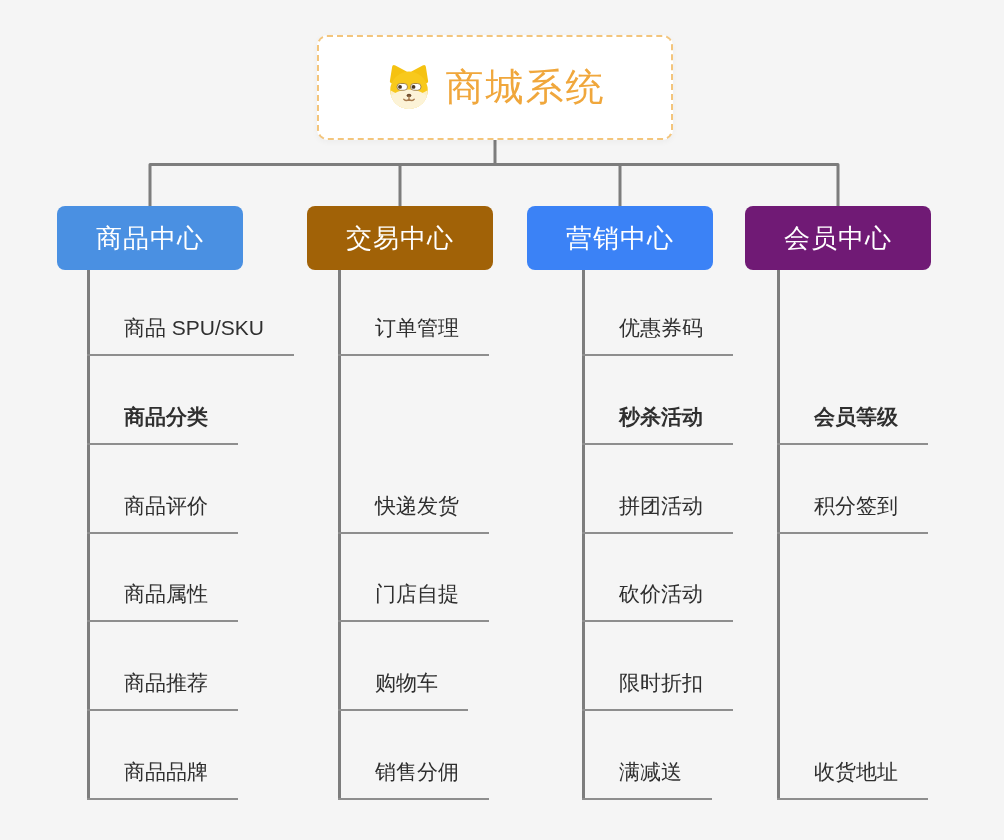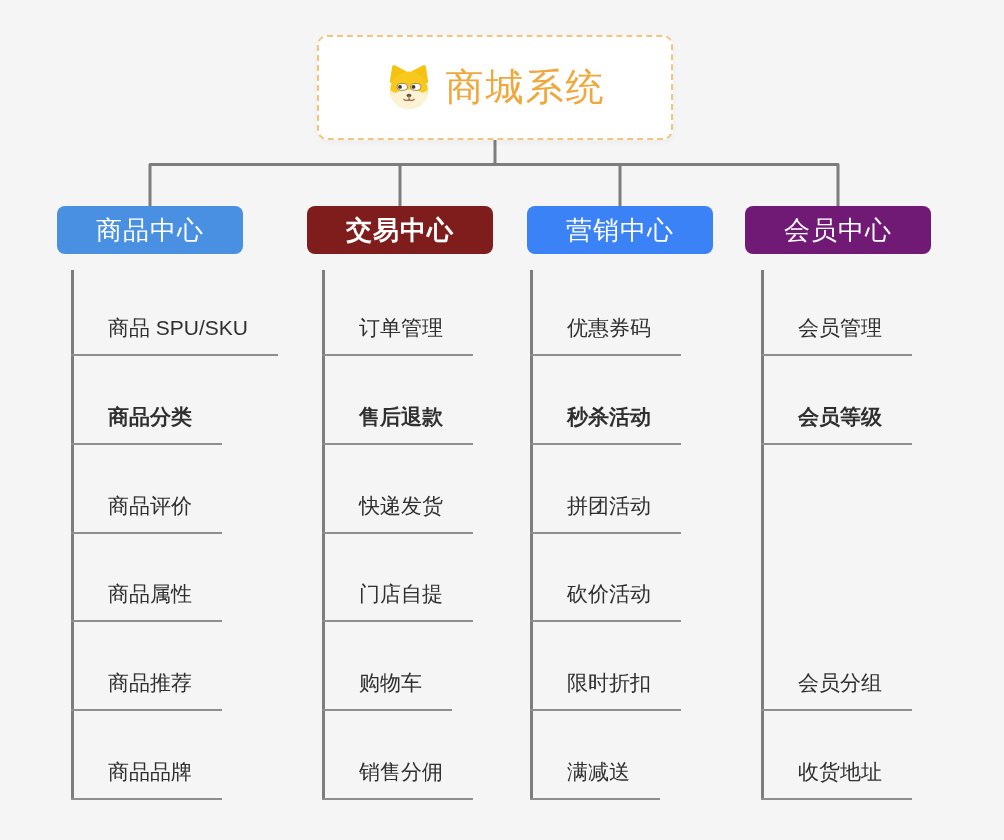--- a/index.html
+++ b/index.html
@@ -35,45 +35,46 @@
   .root-title {
     color: #f0a73c;
     font-size: 38px;
     letter-spacing: 2px;
     white-space: nowrap;
   }
   .dog-icon { width: 48px; height: 48px; display: inline-block; }
   .branch-node {
     position: absolute;
     top: 206px;
-    width: 186px; height: 48px;
+    width: 186px; height: 64px;
     border-radius: 8px;
     display: flex;
     align-items: center;
     justify-content: center;
     color: #ffffff;
     font-size: 26px;
     letter-spacing: 1px;
     white-space: nowrap;
   }
   .branch-0 { left: 57px;  background: #4a90e2; }
   .branch-1 { left: 307px; background: #e45b55; }
   .branch-2 { left: 527px; background: #efac3d; }
   .branch-3 { left: 745px; background: #6bbf45; }
   .column {
     position: absolute;
     top: 270px;
     height: 530px;
     width: 250px;
     border-left: 3px solid #7d7d7d;
     box-sizing: border-box;
+    margin-left: 16px;
   }
   .col-0 { left: 71px; }
   .col-1 { left: 322px; }
-  .col-2 { left: 530px; text-align: right; }
+  .col-2 { left: 566px; text-align: right; }
   .col-3 { left: 761px; }
   .leaf {
     position: absolute;
     left: -3px;
     width: max-content;
     font-size: 21px;
     line-height: 32px;
     color: #2f2f2f;
     padding: 0 30px 10px 37px;
     border-bottom: 2px solid #8e8e8e;
@@ -119,51 +120,49 @@
         <circle cx="38" cy="30.5" r="2.6" fill="#4a3622"></circle>
         <ellipse cx="32" cy="42" rx="3.2" ry="2.4" fill="#6b4a2b"></ellipse>
         <path d="M32,42 L32,46.5" stroke="#a97c4f" stroke-width="1.6" fill="none"></path>
         <path d="M25,47 Q28.5,50.5 32,47 Q35.5,50.5 39,47" stroke="#a97c4f" stroke-width="1.8" fill="none" stroke-linecap="round"></path>
       </svg>
     </span>
     <span class="root-title">商城系统</span>
   </div>
 
   <div class="branch-node branch-0" style="background: rgb(74, 144, 226);">商品中心</div>
-  <div class="branch-node branch-1" style="background: #7f1d1d; font-weight: bold;">交易中心</div>
+  <div class="branch-node branch-1" style="background: #a16207;">交易中心</div>
   <div class="branch-node branch-2" style="background: #3b82f6;">营销中心</div>
   <div class="branch-node branch-3" style="background: #701a75;">会员中心</div>
 
   <div class="column col-0">
     <div class="leaf leaf-r0">商品 SPU/SKU</div>
     <div class="leaf leaf-r1">商品分类</div>
     <div class="leaf leaf-r2">商品评价</div>
     <div class="leaf leaf-r3">商品属性</div>
     <div class="leaf leaf-r4">商品推荐</div>
     <div class="leaf leaf-r5">商品品牌</div>
   </div>
 
   <div class="column col-1">
     <div class="leaf leaf-r0">订单管理</div>
-    <div class="leaf leaf-r1">售后退款</div>
     <div class="leaf leaf-r2">快递发货</div>
     <div class="leaf leaf-r3">门店自提</div>
     <div class="leaf leaf-r4">购物车</div>
     <div class="leaf leaf-r5">销售分佣</div>
   </div>
 
   <div class="column col-2">
     <div class="leaf leaf-r0">优惠券码</div>
     <div class="leaf leaf-r1">秒杀活动</div>
     <div class="leaf leaf-r2">拼团活动</div>
     <div class="leaf leaf-r3">砍价活动</div>
     <div class="leaf leaf-r4">限时折扣</div>
     <div class="leaf leaf-r5">满减送</div>
   </div>
 
   <div class="column col-3">
-    <div class="leaf leaf-r0">会员管理</div>
     <div class="leaf leaf-r1">会员等级</div>
-    <div class="leaf leaf-r4">会员分组</div>
+    <div class="leaf leaf-r2">积分签到</div>
     <div class="leaf leaf-r5">收货地址</div>
   </div>
 
 </div>
 
 </body></html>

